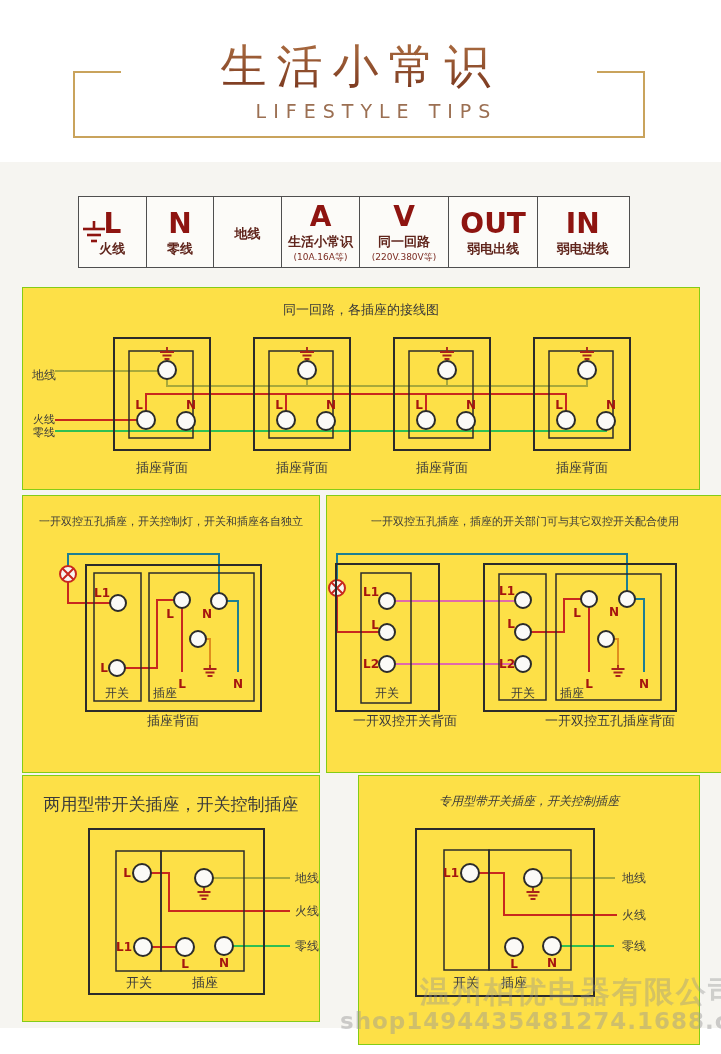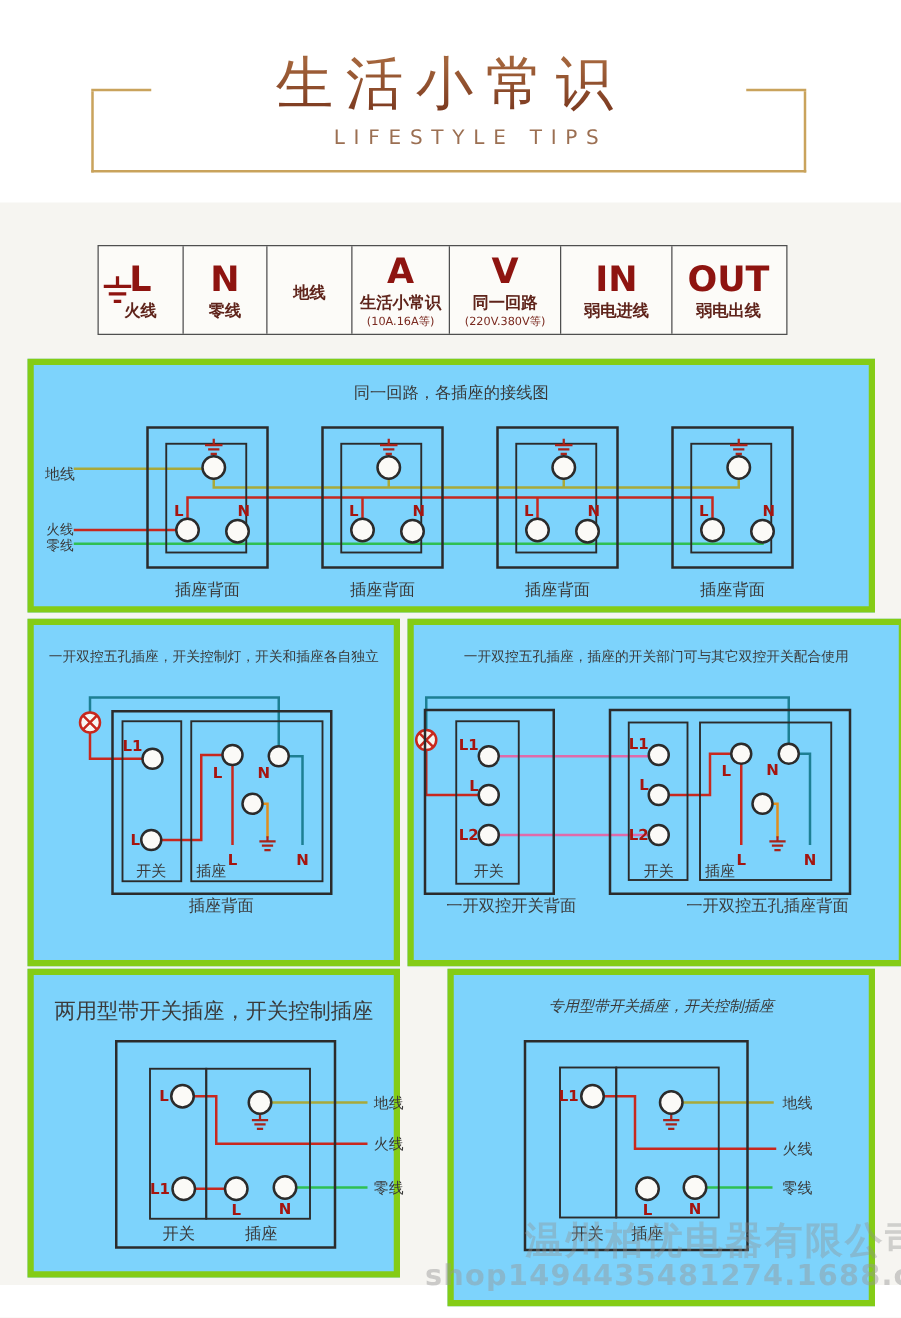--- a/index.html
+++ b/index.html
@@ -11,35 +11,35 @@
 .header { position:absolute; left:0; top:0; width:721px; height:170px; }
 .gold-frame { position:absolute; left:73px; top:73px; width:572px; height:65px;
   border-left:2px solid #c9a35c; border-right:2px solid #c9a35c; border-bottom:2px solid #c9a35c; }
 .gf-seg { position:absolute; top:-2px; width:48px; height:2px; background:#c9a35c; }
 .gf-left { left:-2px; } .gf-right { right:-2px; }
 .page-title { position:absolute; left:0; right:0; top:36px; text-align:center;
   font-size:46px; font-weight:400; letter-spacing:10px; color:#8d4a28;
   background:linear-gradient(180deg,#a4653c 20%,#7c3a20 85%);
   -webkit-background-clip:text; background-clip:text; -webkit-text-fill-color:transparent; }
 .page-subtitle { position:absolute; left:0; right:0; top:100px; text-align:center;
-  font-size:16px; letter-spacing:7px; color:#9b6f52;margin-left:32px; }
+  font-size:19px; letter-spacing:7px; color:#9b6f52;margin-left:32px; }
 
 
 .legend { position:absolute; left:78px; top:196px; width:552px; height:72px;
   display:flex; border:1px solid #4f4f4f; background:#fcfbf8; }
 .legend-cell { border-right:1px solid #4f4f4f; display:flex; flex-direction:column;
   align-items:center; justify-content:center; padding-top:2px; }
 .legend-cell:last-child { border-right:none; }
 .lc-sym { font-size:28px; line-height:30px; font-weight:bold; color:#8e1410; }
 .lc-label { font-size:13px; font-weight:bold; color:#5f241b; margin-top:1px; }
 .lc-note { font-size:9px; color:#7a2a20;text-align:center; }
 .w-s { flex:0 0 12.3%; } .w-m { flex:0 0 14.2%; } .w-l { flex:0 0 16.2%; }
 
 
-.panel-box { position:absolute; border:5px solid #84cc16; background:#7dd3fc; }
+.panel-box { position:absolute; border:1px solid #84cc16; background:#fde047; }
 .box-title { text-align:center; color:#3a3a3a; }
 svg { position:absolute; left:0; }
 svg text { font-family:"DejaVu Sans",sans-serif; }
 .t-cn { fill:#3a3a3a; font-size:13px; }
 .t-cn-s { fill:#3a3a3a; font-size:12px; }
 .t-red { fill:#a5150f; font-size:12px; font-weight:bold; }
 
 
 .wm { position:absolute; font-weight:bold; white-space:nowrap; pointer-events:none; }
 .wm-company { left:420px; top:972px; font-size:30px; letter-spacing:2px; color:rgba(145,145,145,0.38); }
@@ -83,26 +83,26 @@
     <div class="lc-sym">A</div>
     <div class="lc-label">生活小常识</div>
     <div class="lc-note">(10A.16A等)</div>
   </div>
   <div class="legend-cell w-l">
     <div class="lc-sym">V</div>
     <div class="lc-label">同一回路</div>
     <div class="lc-note">(220V.380V等)</div>
   </div>
   <div class="legend-cell w-l">
+    <div class="lc-sym">OUT</div>
+    <div class="lc-label">弱电出线</div>
+  </div>
+  <div class="legend-cell w-l">
     <div class="lc-sym">IN</div>
     <div class="lc-label">弱电进线</div>
-  </div>
-  <div class="legend-cell w-l">
-    <div class="lc-sym">OUT</div>
-    <div class="lc-label">弱电出线</div>
   </div>
 </div>
 
 <div class="panel-box" style="left:22px;top:287px;width:678px;height:203px;">
   <div class="box-title" style="padding-top:13px;font-size:13px;">同一回路，各插座的接线图</div>
   <svg style="top:43px;" width="678" height="158" viewBox="0 0 678 158">
 
     <g fill="none" stroke-linecap="square">
       <path d="M33 40 H135 M144 48 V55 H564 V48 M284 55 V48 M424 55 V48" stroke="#a9a93a" stroke-width="2"></path>
       <path d="M33 89 H114 M123 81 V63 H543 V81 M263 63 V81 M403 63 V81" stroke="#c8281e" stroke-width="2"></path>

